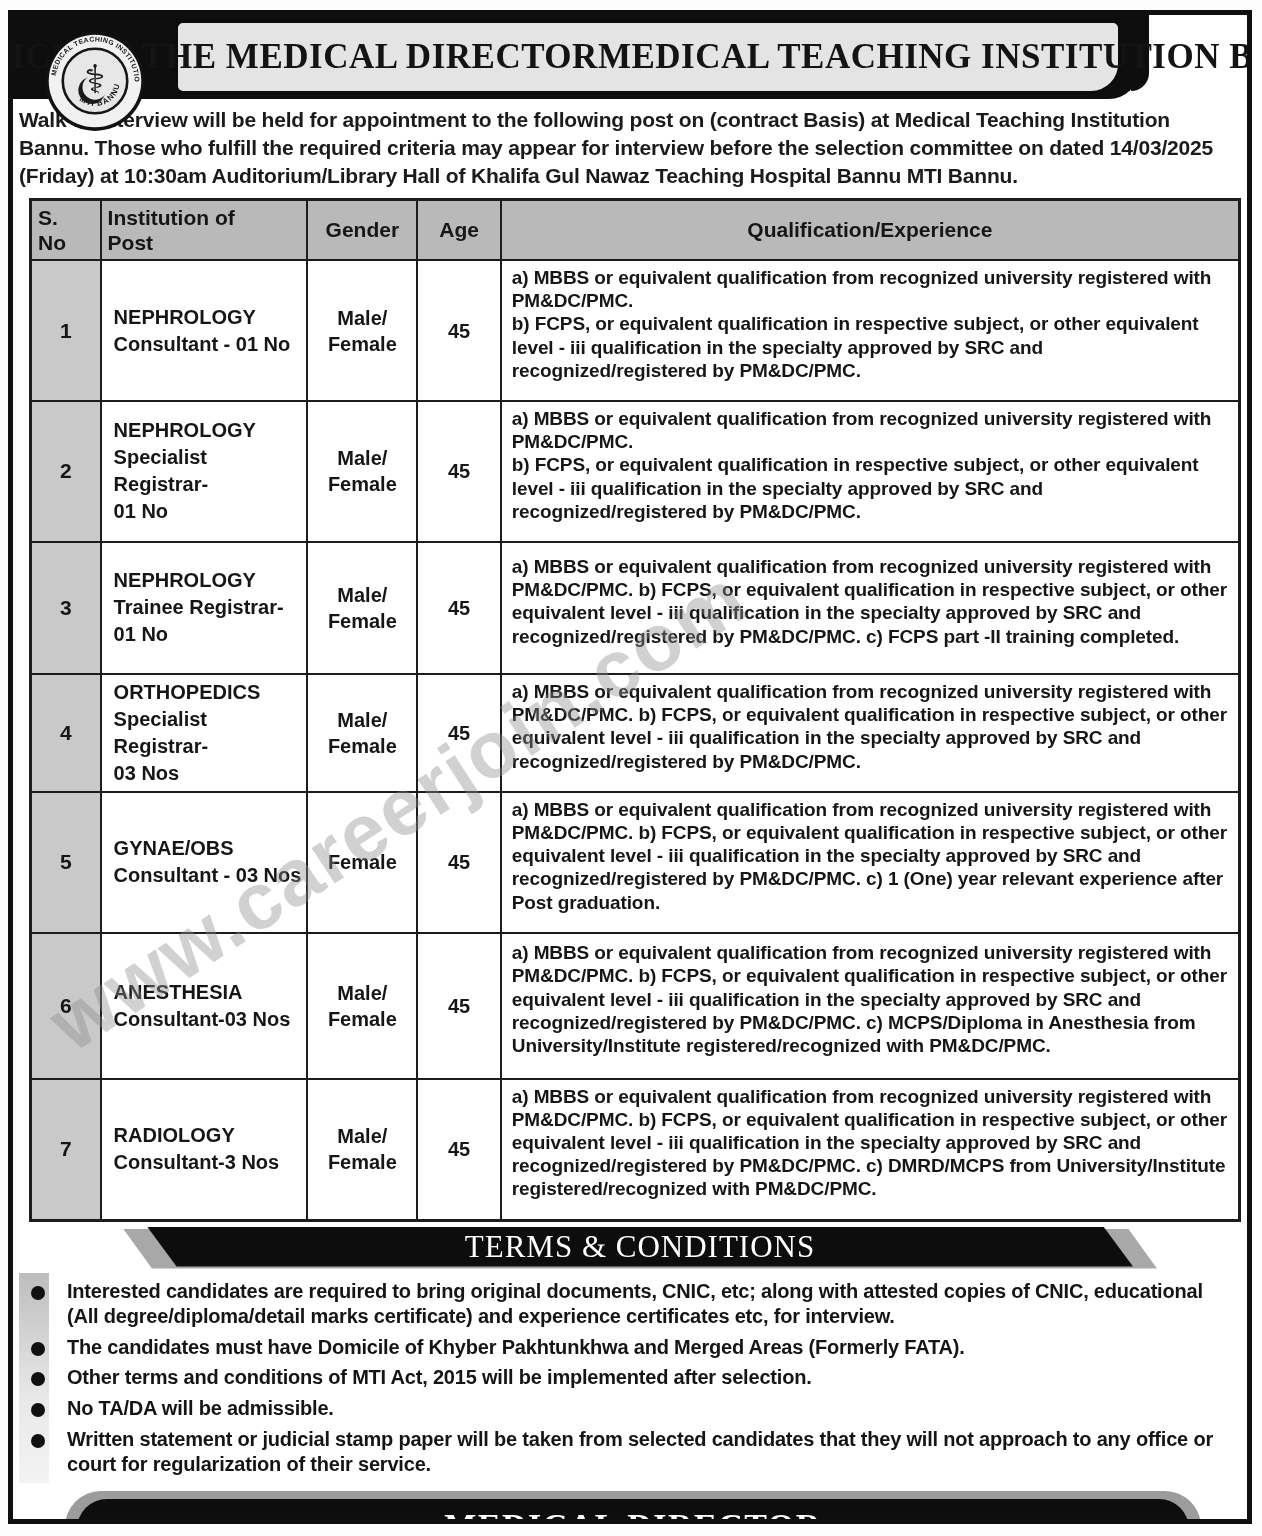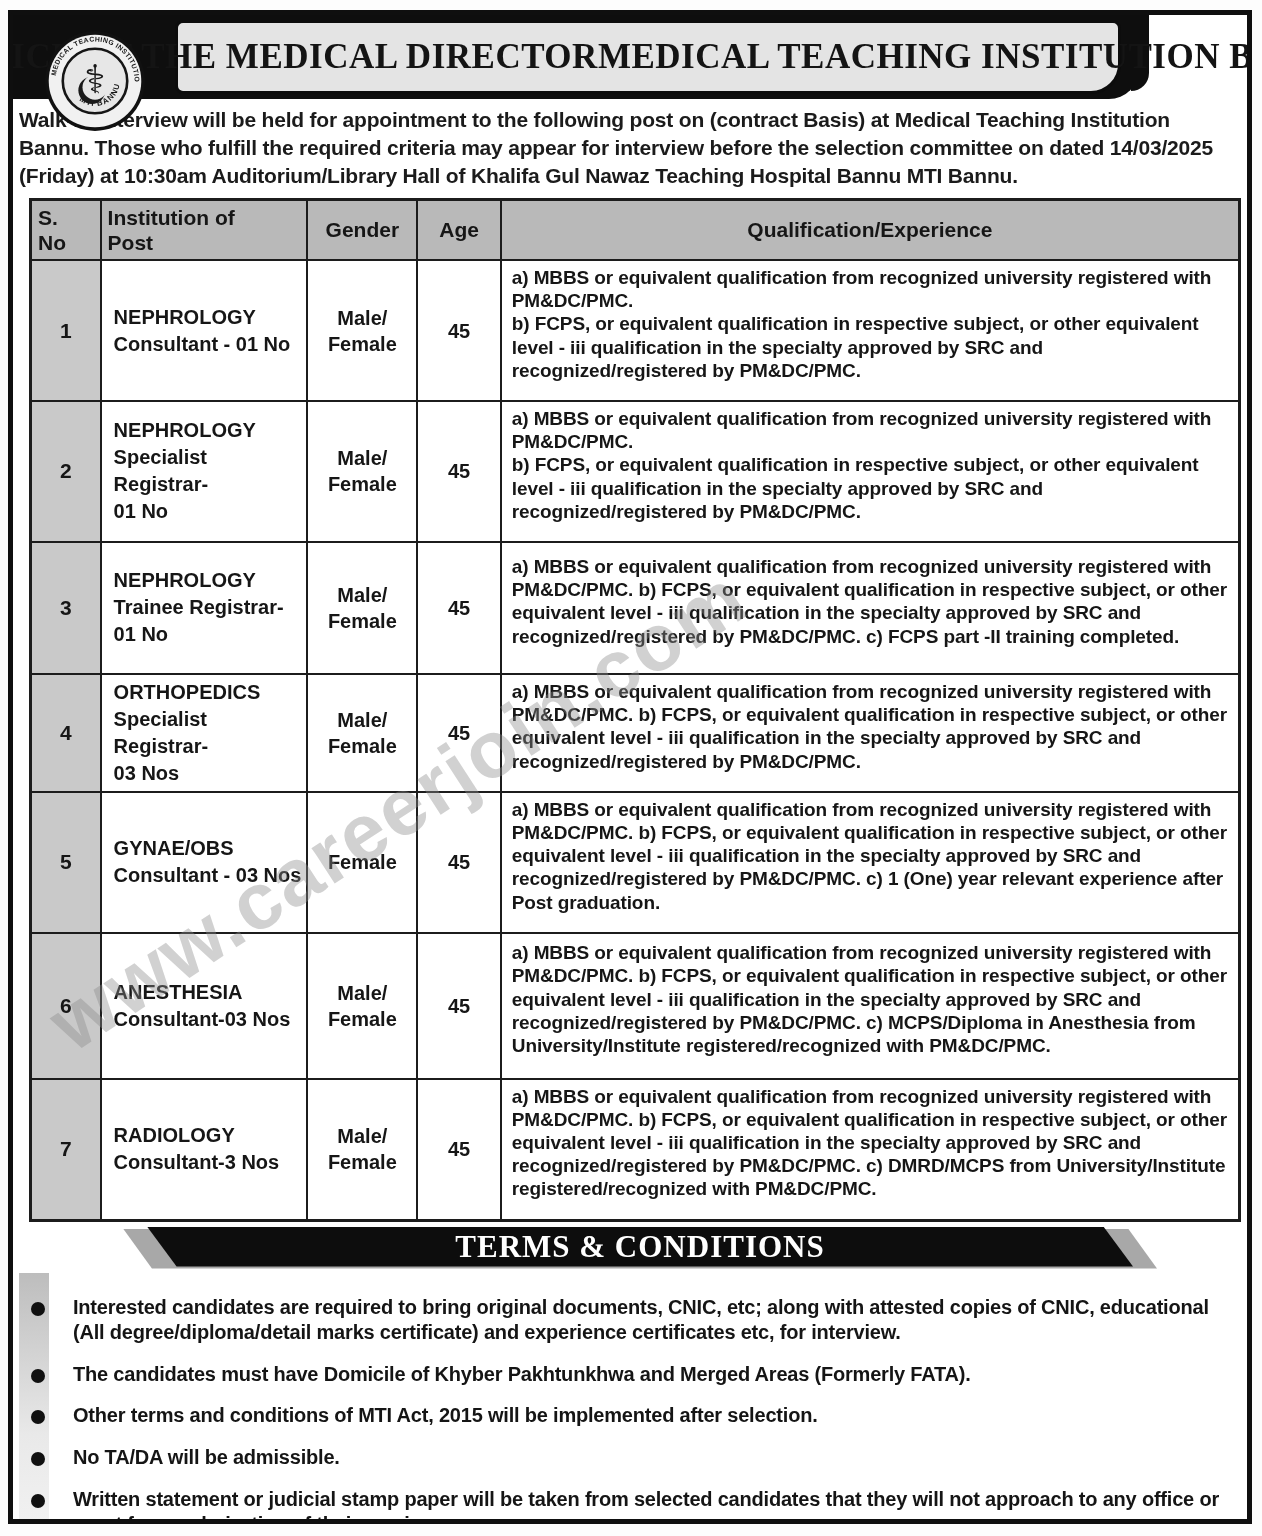--- a/index.html
+++ b/index.html
@@ -56,28 +56,28 @@
   td.qual { font-size:19px; font-weight:600; padding:5px 8px 18px 10px;
             white-space:pre-line; line-height:1.22; letter-spacing:-0.1px; vertical-align:top; }
 
   
   .terms-banner { position:relative; height:44px; margin-top:5px; }
   .terms-banner .gray-layer { position:absolute; left:110px; top:2px; width:1034px; height:40px;
        background:#a8a8a8; clip-path:polygon(0 0, 97.2% 0, 100% 100%, 2.8% 100%); }
   .terms-banner .black-layer { position:absolute; left:134px; top:0; width:986px; height:40px;
        background:#0d0d0d; clip-path:polygon(0 0, 97% 0, 100% 100%, 3% 100%);
        display:flex; align-items:center; justify-content:center; }
-  .terms-banner .ttext { color:#ffffff; font-family:"Liberation Serif", serif; font-weight:700;
+  .terms-banner .ttext { color:#ffffff; font-family:"Liberation Serif", serif; font-weight:400;
        font-size:31px; letter-spacing:1px; }
 
   
   .terms-list { position:relative; padding:8px 10px 2px 12px; }
   .bullet-strip { position:absolute; left:6px; top:2px; bottom:2px; width:30px;
        background:linear-gradient(180deg,#bdbdbd 0%,#e9e9e9 60%,#f3f3f3 100%); }
-  .term-item { position:relative; display:flex; gap:28px; margin-bottom:5px;margin-top:16px; }
+  .term-item { position:relative; display:flex; gap:22px; margin-bottom:5px; }
   .term-dot { flex:0 0 auto; width:14px; height:14px; border-radius:50%; background:#101010;
        margin-top:7px; margin-left:6px; }
   .term-text { font-size:20px; font-weight:700; line-height:1.28; letter-spacing:-0.2px; color:#151515; }
 
   
   .footer-wrap { position:relative; margin:6px 46px 0 52px; height:110px; }
   .footer-gray { position:absolute; left:0; right:0; top:0; bottom:-10px;
        background:#9c9c9c; border-radius:36px 36px 0 0; }
   .footer-black { position:absolute; left:12px; right:12px; top:8px; bottom:-10px;
        background:#0d0d0d; border-radius:30px 30px 0 0;

